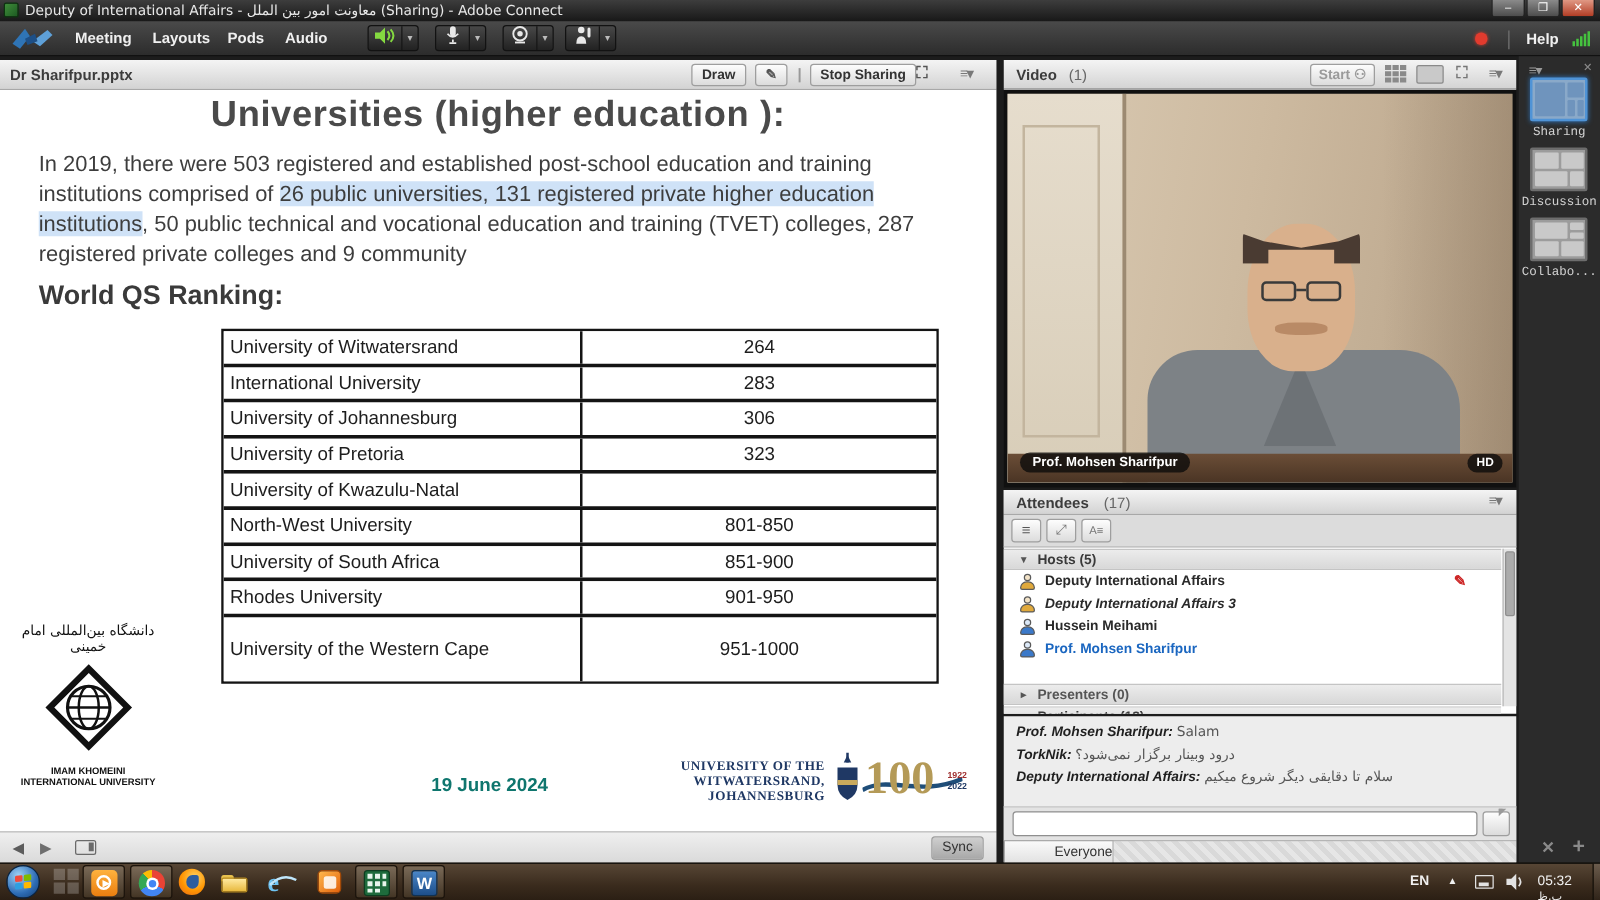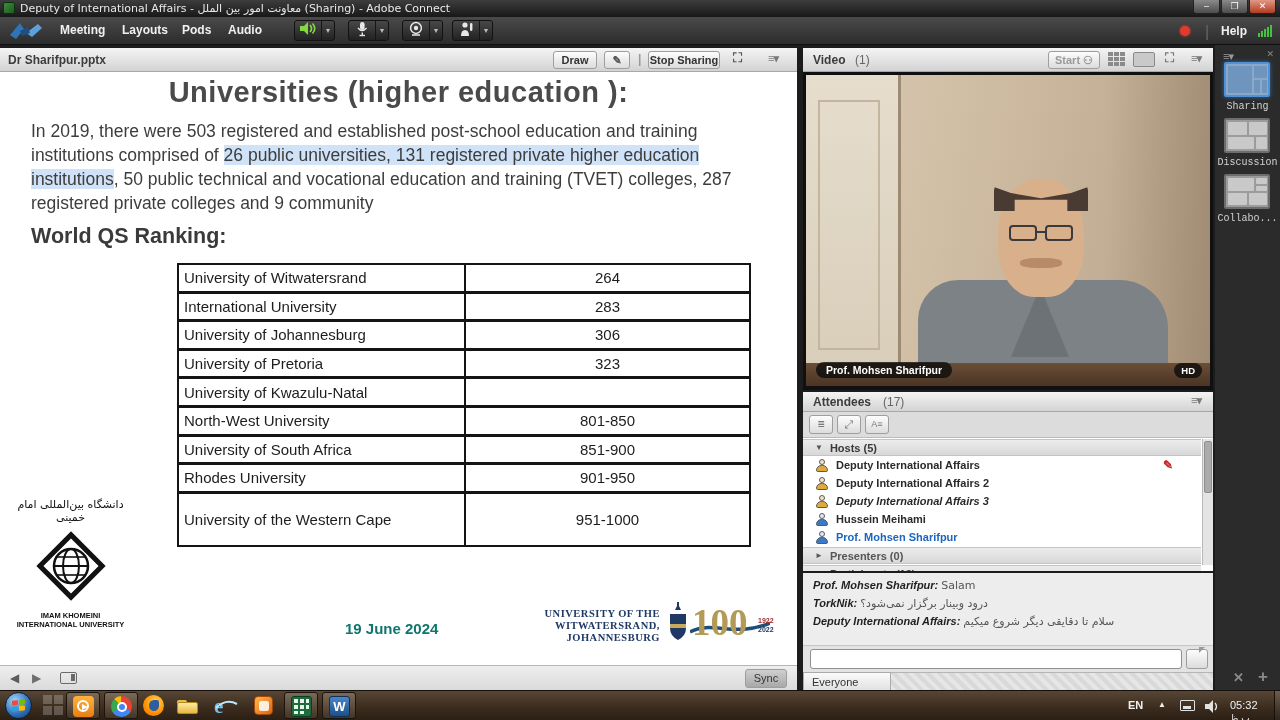--- a/index.html
+++ b/index.html
@@ -216,21 +216,21 @@
         <i style="height:12px;"></i>
     </span>
   </div>
 
   <div class="abs sharepod">
     <div class="abs sharehdr podhdr">
       <span class="abs" style="left:8px;top:5px;">Dr Sharifpur.pptx</span>
       <span class="abs toolbtn" style="left:553px;top:3px;width:44px;height:18px;line-height:16px;">Draw</span>
       <span class="abs toolbtn" style="left:604px;top:3px;width:26px;height:18px;line-height:16px;color:#555;">✎</span>
       <span class="abs" style="left:638px;top:4px;color:#999;">|</span>
-      <span class="abs toolbtn" style="left:648px;top:3px;width:72px;height:18px;line-height:16px;text-align:center;">Stop Sharing</span>
+      <span class="abs toolbtn" style="left:648px;top:3px;width:85px;height:18px;line-height:16px;text-align:center;">Stop Sharing</span>
       <span class="abs" style="left:733px;top:2px;font-size:13px;color:#555;">⛶</span>
       <span class="abs podmenu" style="left:768px;top:4px;">≡▾</span>
     </div>
 
     <div class="abs slide">
       <div class="abs slide-title">Universities (higher education ):</div>
       <div class="abs slide-para"><span>In 2019, there were 503 registered and established post-school education and training institutions comprised of </span><span class="hl">26 public universities, 131 registered private higher education institutions</span><span>, 50 public technical and vocational education and training (TVET) colleges, 287 registered private colleges and 9 community</span></div>
       <div class="abs qs-title">World QS Ranking:</div>
 
       <div class="abs qstable">
@@ -383,27 +383,20 @@
 
     <div class="abs" style="left:0;top:64px;width:398px;">
       <div class="attrow">
         <span class="pico gold">
             <i class="h"></i>
             <i class="b"></i>
           </span>
         <span>Deputy International Affairs</span>
         <span class="abs" style="right:28px;top:2px;color:#c22;font-size:12px;">✎</span>
       </div>
-      <div class="attrow">
-        <span class="pico gold">
-            <i class="h"></i>
-            <i class="b"></i>
-          </span>
-        <span>Deputy International Affairs 2</span>
-      </div>
       <div class="attrow italic">
         <span class="pico gold">
             <i class="h"></i>
             <i class="b"></i>
           </span>
         <span>Deputy International Affairs 3</span>
       </div>
       <div class="attrow">
         <span class="pico bluep">
             <i class="h"></i>
@@ -447,21 +440,21 @@
     </div>
     <div class="abs chatmsg" style="left:10px;top:42px;">
       <b>Deputy International Affairs:</b>
       <span class="fa" style="color:#555;">سلام تا دقایقی دیگر شروع میکیم</span>
     </div>
 
     <div class="abs" style="left:0;top:72px;width:410px;height:27px;background:#e3e3e3;border-top:1px solid #c6c6c6;">
       <input class="abs chatinput" style="left: 7px; top: 3px;" value="">
       <span class="abs toolbtn sendbtn" style="left:383px;top:3px;"><span class="bubble"></span></span>
     </div>
-    <div class="abs everyone-tab" style="left:0;top:99px;width:88px;height:18px;">
+    <div class="abs everyone-tab" style="left:0;top:99px;width:88px;height:18px;justify-content:flex-end;">
       <span>Everyone</span>
     </div>
     <div class="abs hatch" style="left:88px;top:99px;width:322px;height:18px;"></div>
   </div>
 
   <div class="abs laybar">
     <span class="abs podmenu" style="left:8px;top:5px;color:#9a9a9a;">≡▾</span>
     <span class="abs" style="right:6px;top:4px;color:#8a8a8a;font-size:9px;">✕</span>
 
     <div class="abs thumb active" style="top:17px;">

